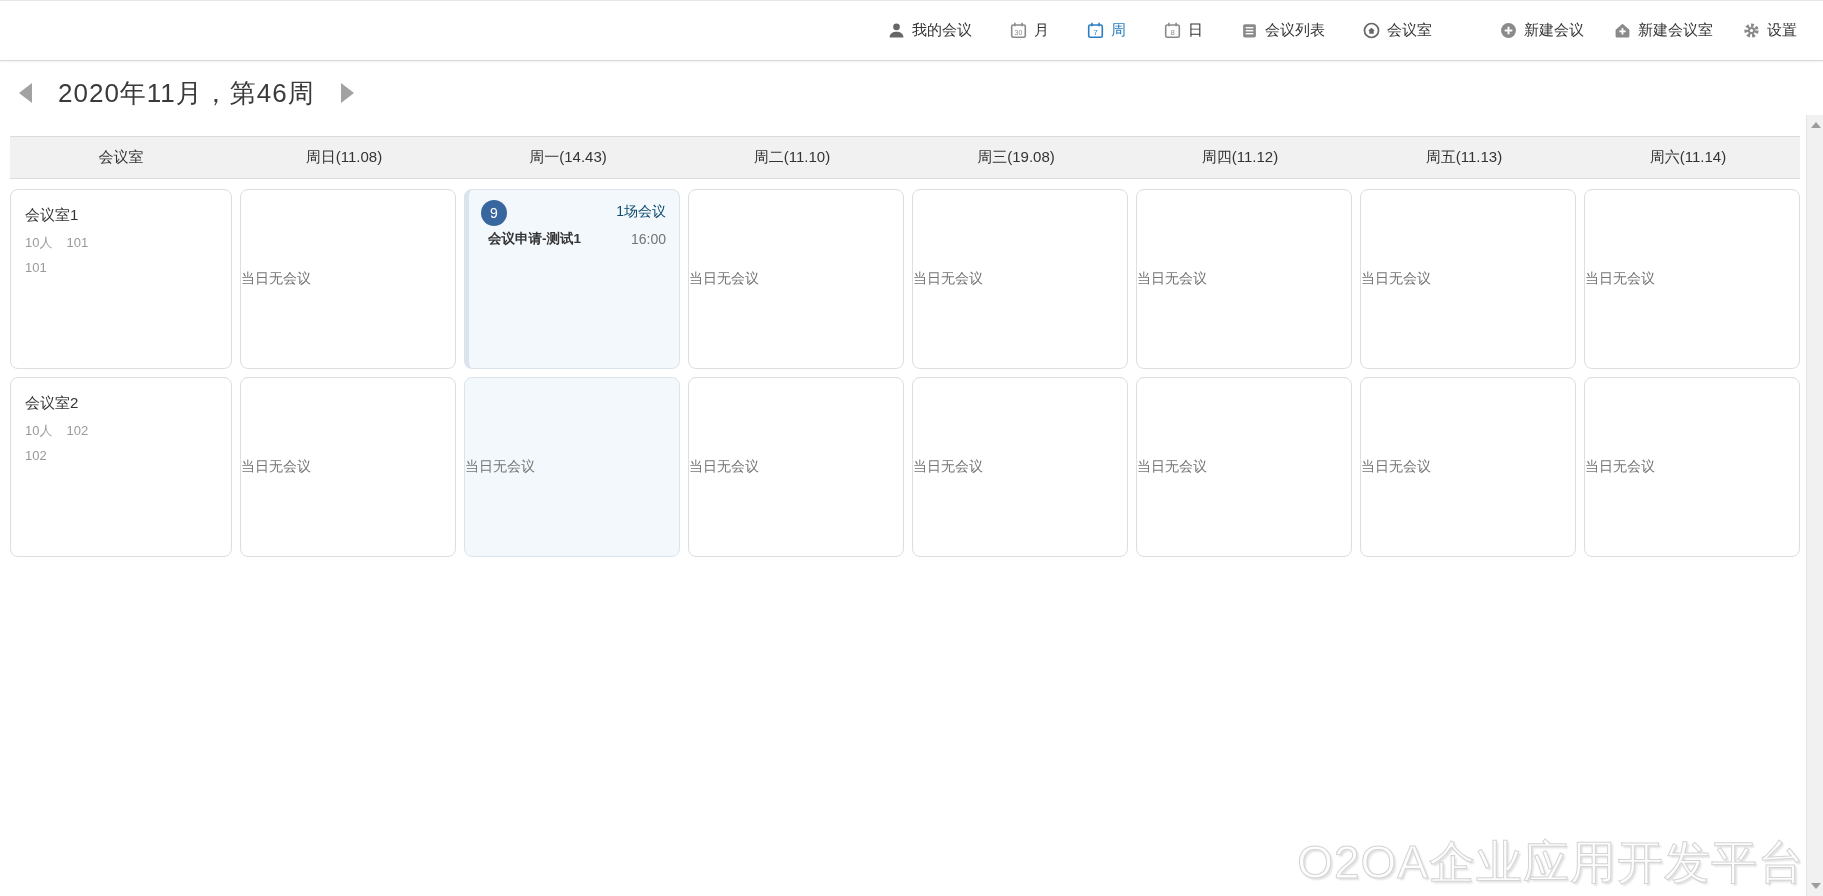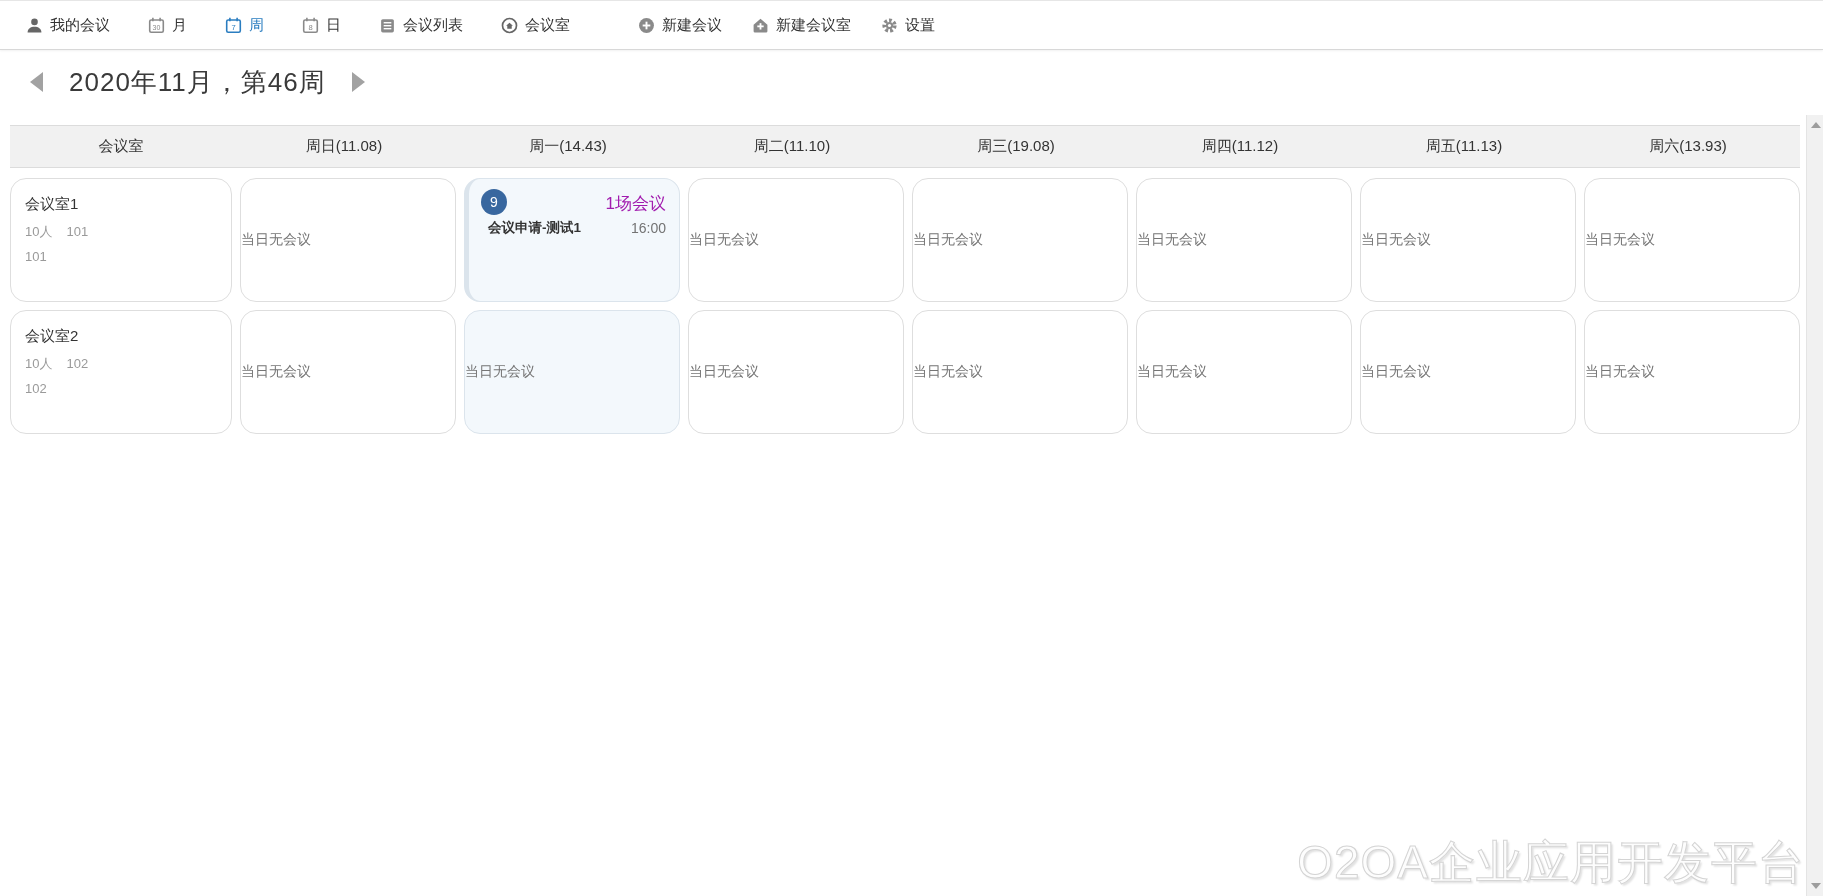--- a/index.html
+++ b/index.html
@@ -1,61 +1,61 @@
 <!DOCTYPE html>
 <html><head>
 <meta charset="utf-8">
 <style>
   * { margin:0; padding:0; box-sizing:border-box; }
   html,body { width:1823px; height:896px; overflow:hidden; background:#fff;
     font-family:"Liberation Sans","DejaVu Sans",sans-serif; color:#333; }
 
   
-  .toolbar { height:50px; display:flex; align-items:center; justify-content:flex-start;
+  .toolbar { height:61px; display:flex; align-items:center; justify-content:flex-end;
     padding:0 26px; border-top:1px solid #e6e6e6; border-bottom:1px solid #d8d8d8;
     box-shadow:0 1px 2px rgba(0,0,0,.06); background:#fff; position:relative; z-index:5; }
   .tb-group { display:flex; align-items:center; }
   .tb-item { display:flex; align-items:center; gap:7px; font-size:15px; color:#333;
     cursor:pointer; margin-right:38px; white-space:nowrap; }
   .tb-group.right .tb-item { margin-right:0; margin-left:30px; }
   .tb-item.active { color:#2a7dc0; }
   .tb-item svg { display:block; }
   .ico-gray { color:#8a8a8a; }
   .ico-dark { color:#666; }
   .ico-blue { color:#2a7dc0; }
 
   
-  .datenav { height:64px; display:flex; align-items:center; padding-left:30px; background:#fff; }
+  .datenav { height:64px; display:flex; align-items:center; padding-left:19px; background:#fff; }
   .nav-arrow { width:0; height:0; border-top:10px solid transparent; border-bottom:10px solid transparent;
     cursor:pointer; }
   .nav-arrow.left { border-right:13px solid #a2a2a2; margin-right:26px; }
   .nav-arrow.right { border-left:13px solid #a2a2a2; margin-left:26px; }
   .nav-title { font-size:26px; color:#3a3a3a; letter-spacing:1px; }
 
   
   .content { padding:11px 23px 0 10px; position:relative; }
   .grid { display:grid; grid-template-columns:222px repeat(7, 1fr); column-gap:8px; }
   .cal-header { background:#f1f1f1; border-top:1px solid #dcdcdc; border-bottom:1px solid #dcdcdc;
     height:43px; align-items:center; column-gap:0; }
   .cal-header .hcell { text-align:center; font-size:15px; color:#333; }
   .rows { margin-top:10px; display:grid; row-gap:8px; }
-  .cell { height:124px; background:#fff; border:1px solid #dedede; border-radius:16px; position:relative; }
+  .cell { height:180px; background:#fff; border:1px solid #dedede; border-radius:8px; position:relative; }
   .cell.today { background:#f3f8fc; border-color:#dbe4ec; }
   .room-cell { padding:16px 14px; }
   .room-name { font-size:15px; color:#333; margin-bottom:9px; }
   .room-sub { font-size:13px; color:#9a9a9a; margin-bottom:8px; }
   .room-sub .sp { display:inline-block; width:14px; }
   .empty-cell { display:flex; align-items:center; justify-content:flex-start; }
   .empty-text { font-size:14px; color:#757575; }
 
   .meeting-cell { border-left:5px solid #4f91d9; padding:10px 13px 10px 12px; background:#f3f8fc; }
   .mc-top { display:flex; align-items:flex-start; justify-content:space-between; }
   .badge { width:26px; height:26px; border-radius:50%; background:#38679f; color:#fff;
     font-size:14px; display:flex; align-items:center; justify-content:center; }
-  .mc-count { font-size:17px; color:#a21caf; margin-top:3px; }
+  .mc-count { font-size:14px; color:#0c4a6e; margin-top:3px; }
   .mc-line { display:flex; align-items:center; justify-content:space-between; margin-top:4px; padding-left:7px; }
   .mc-title { font-size:13.5px; font-weight:bold; color:#333; }
   .mc-time { font-size:14px; color:#737373; }
 
   
   .scrollbar { position:fixed; right:0; top:115px; bottom:0; width:17px; background:#f1f1f1;
     border-left:1px solid #e4e4e4; z-index:10; }
   .sb-up, .sb-down { position:absolute; left:4px; width:0; height:0;
     border-left:5px solid transparent; border-right:5px solid transparent; }
   .sb-up { top:7px; border-bottom:6px solid #9d9d9d; }
@@ -184,21 +184,21 @@
 <div class="content">
 
   <div class="grid cal-header">
     <div class="hcell">会议室</div>
     <div class="hcell">周日(11.08)</div>
     <div class="hcell">周一(14.43)</div>
     <div class="hcell">周二(11.10)</div>
     <div class="hcell">周三(19.08)</div>
     <div class="hcell">周四(11.12)</div>
     <div class="hcell">周五(11.13)</div>
-    <div class="hcell">周六(13.93)</div>
+    <div class="hcell">周六(11.14)</div>
   </div>
 
   <div class="grid rows">
 
     <div class="cell room-cell">
       <div class="room-name">会议室1</div>
       <div class="room-sub"><span>10人</span><span class="sp"></span><span>101</span></div>
       <div class="room-sub">101</div>
     </div>
     <div class="cell empty-cell">

